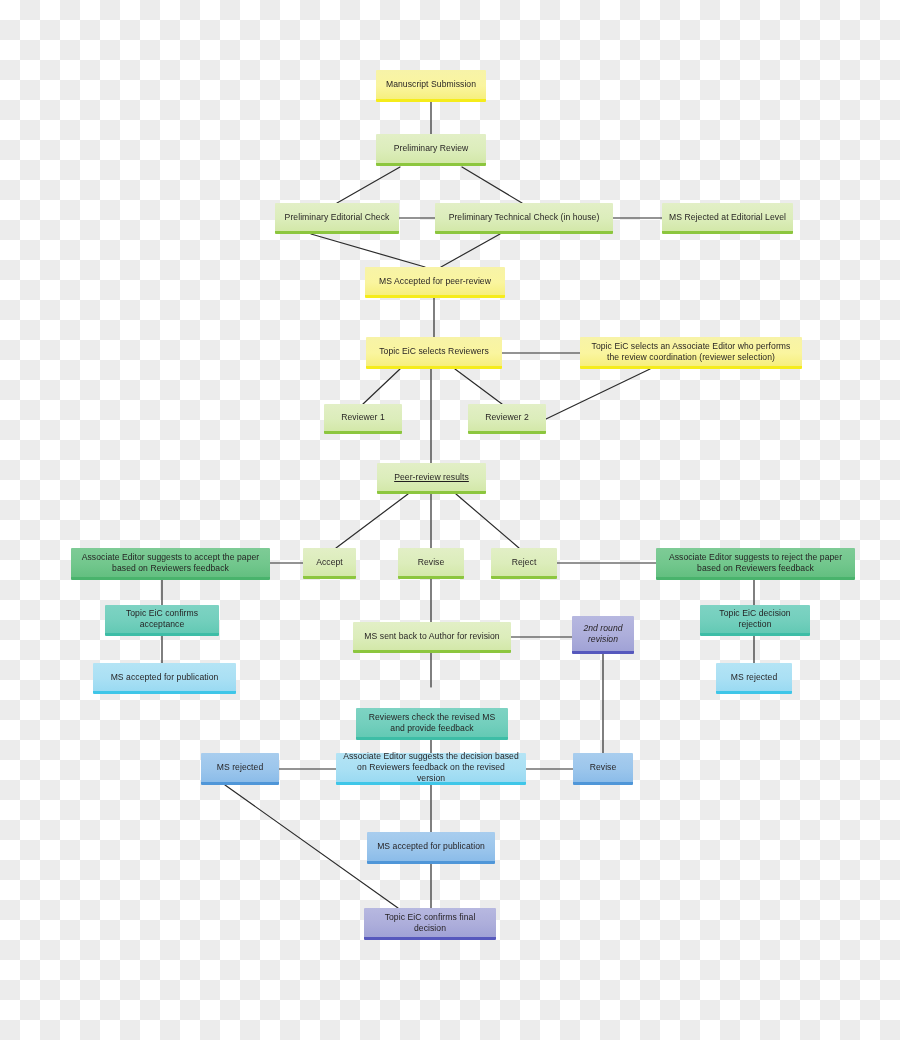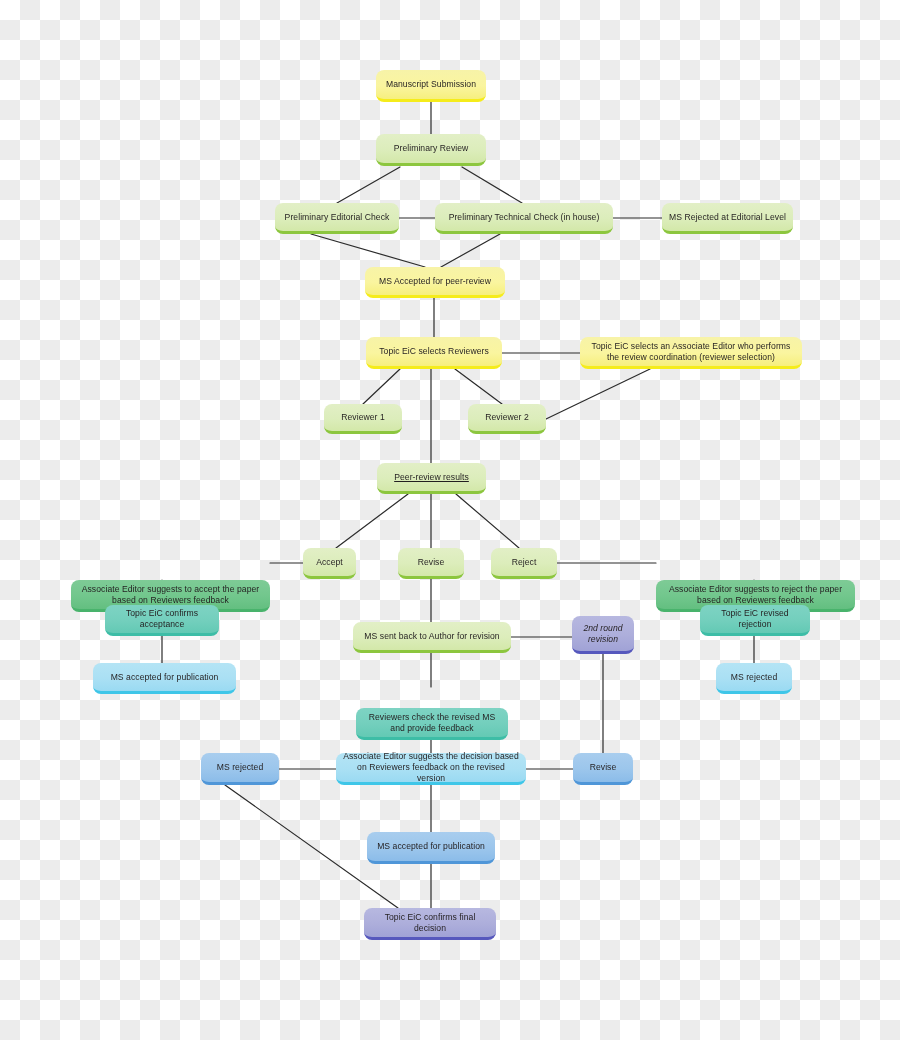--- a/index.html
+++ b/index.html
@@ -35,21 +35,21 @@
     pointer-events: none;
   }
 
   .node {
     position: absolute;
     box-sizing: border-box;
     display: flex;
     align-items: center;
     justify-content: flex-end;
     text-align: center;
-    border-radius: 8px;
+    border-radius: 1px;
     color: #231f20;
     font-size: 8.6px;
     line-height: 1.28;
     letter-spacing: 0.06px;
     padding: 8px 6px;
     z-index: 2;
   }
 
   .node .label {
     display: block;
@@ -61,21 +61,20 @@
     background: linear-gradient(180deg, #f7f3a8 0%, #faf59f 55%, #f6ef7e 100%);
     border-bottom: 3px solid #f5ec1b;
   }
   .n-lgreen {
     background: linear-gradient(180deg, #e2efc6 0%, #dcedbb 55%, #d3e8a9 100%);
     border-bottom: 3px solid #8cc63e;
   }
   .n-mgreen {
     background: linear-gradient(180deg, #7ecb96 0%, #72c78d 55%, #63bf80 100%);
     border-bottom: 3px solid #49b36c;
-    margin-top: 32px;
   }
   .n-teal {
     background: linear-gradient(180deg, #7ed3c3 0%, #73cfbd 55%, #63c9b4 100%);
     border-bottom: 3px solid #3dbda6;
   }
   .n-cyan {
     background: linear-gradient(180deg, #b4e4f5 0%, #aae0f4 55%, #9adaf2 100%);
     border-bottom: 3px solid #3fc6e8;
   }
   .n-blue {
@@ -171,21 +170,21 @@
       <div class="node n-lgreen" style="left: 491px; top: 548px; width: 66px; height: 31px;">
         <span class="label">Reject</span>
       </div>
       <div class="node n-mgreen" style="left: 656px; top: 548px; width: 199px; height: 32px;">
         <span class="label">Associate Editor suggests to reject the paper based on Reviewers feedback</span>
       </div>
       <div class="node n-teal" style="left: 105px; top: 605px; width: 114px; height: 31px;">
         <span class="label">Topic EiC confirms acceptance</span>
       </div>
       <div class="node n-teal" style="left: 700px; top: 605px; width: 110px; height: 31px;">
-        <span class="label">Topic EiC revised rejection</span>
+        <span class="label">Topic EiC decision rejection</span>
       </div>
       <div class="node n-cyan" style="left: 93px; top: 663px; width: 143px; height: 31px;">
         <span class="label">MS accepted for publication</span>
       </div>
       <div class="node n-cyan" style="left: 716px; top: 663px; width: 76px; height: 31px;">
         <span class="label">MS rejected</span>
       </div>
       <div class="node n-lgreen" style="left: 353px; top: 622px; width: 158px; height: 31px;">
         <span class="label">MS sent back to Author for revision</span>
       </div>

